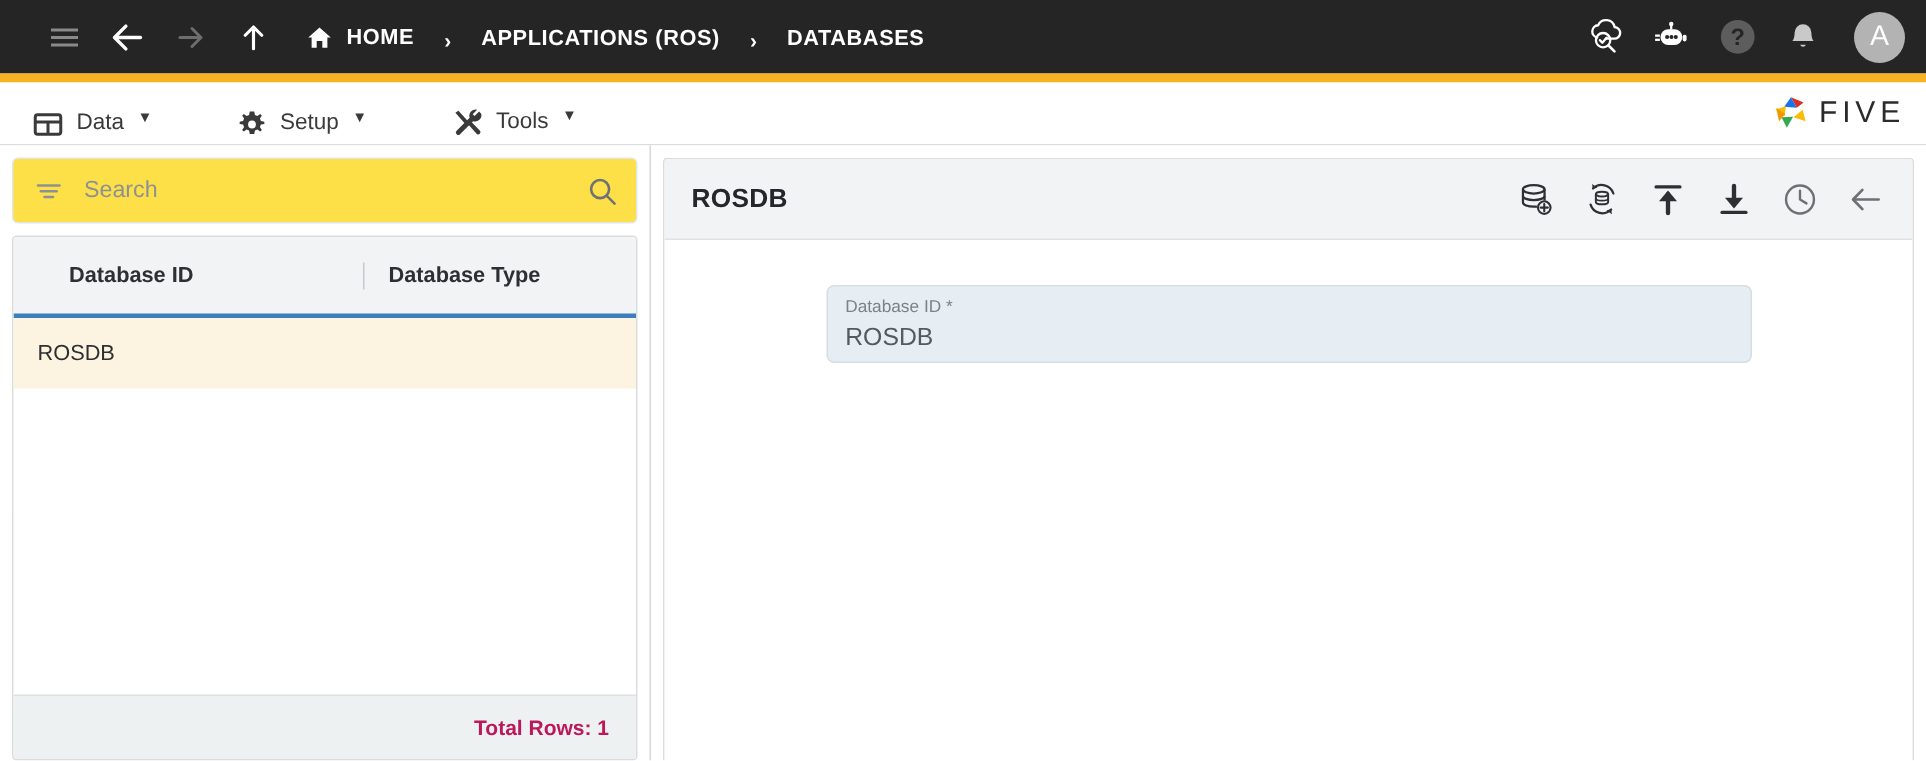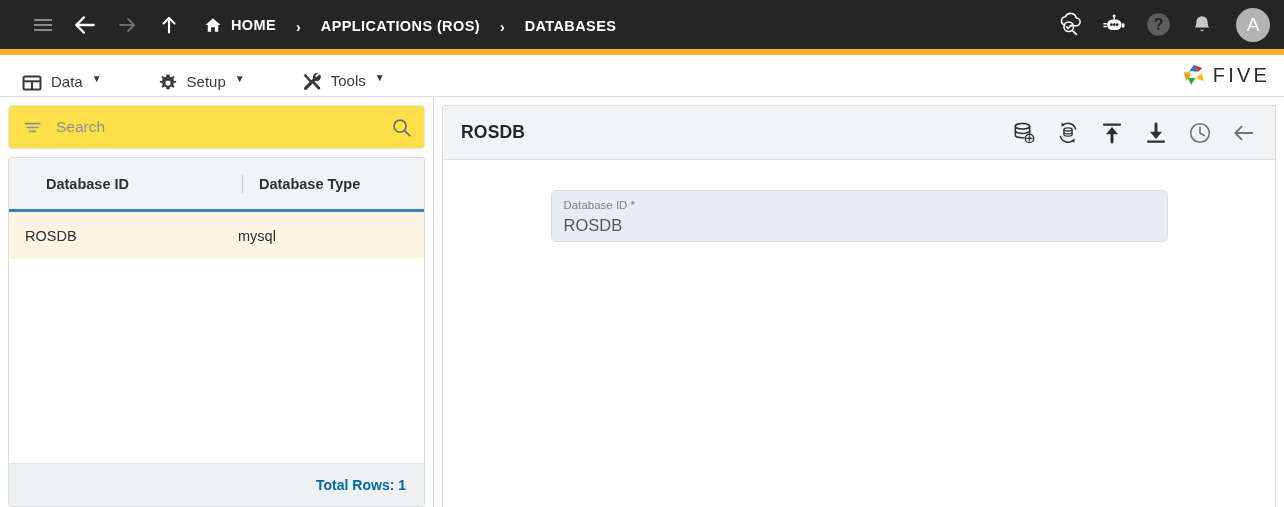--- a/index.html
+++ b/index.html
@@ -185,21 +185,21 @@
   .td.c2 { flex: 1 1 auto; padding-left: 17px; }
   .grid-foot {
     height: 43px;
     background: #eef1f2;
     border-top: 1px solid #dfe2e3;
     display: flex; align-items: center; justify-content: flex-end;
     padding-right: 18px;
     flex: 0 0 auto;
     font-size: 14px;
     font-weight: bold;
-    color: #0369a1;
+    color: #be185d;
   }
 
   
   .right-panel {
     flex: 1 1 auto;
     display: flex; flex-direction: column;
     min-width: 0;
     padding: 8px 8px 0 8px;
     background: #ffffff;
   }
@@ -432,21 +432,20 @@
 
       <div class="grid">
         <div class="grid-head">
           <div class="th c1">Database ID</div>
           <div class="col-div"></div>
           <div class="th c2">Database Type</div>
         </div>
         <div class="grid-body">
           <div class="row">
             <div class="td c1">ROSDB</div>
-            <div class="td c2">mysql</div>
           </div>
         </div>
         <div class="grid-foot">
           <span>Total Rows: 1</span>
         </div>
       </div>
     </div>
 
     <div class="right-panel">
       <div class="form-card">

